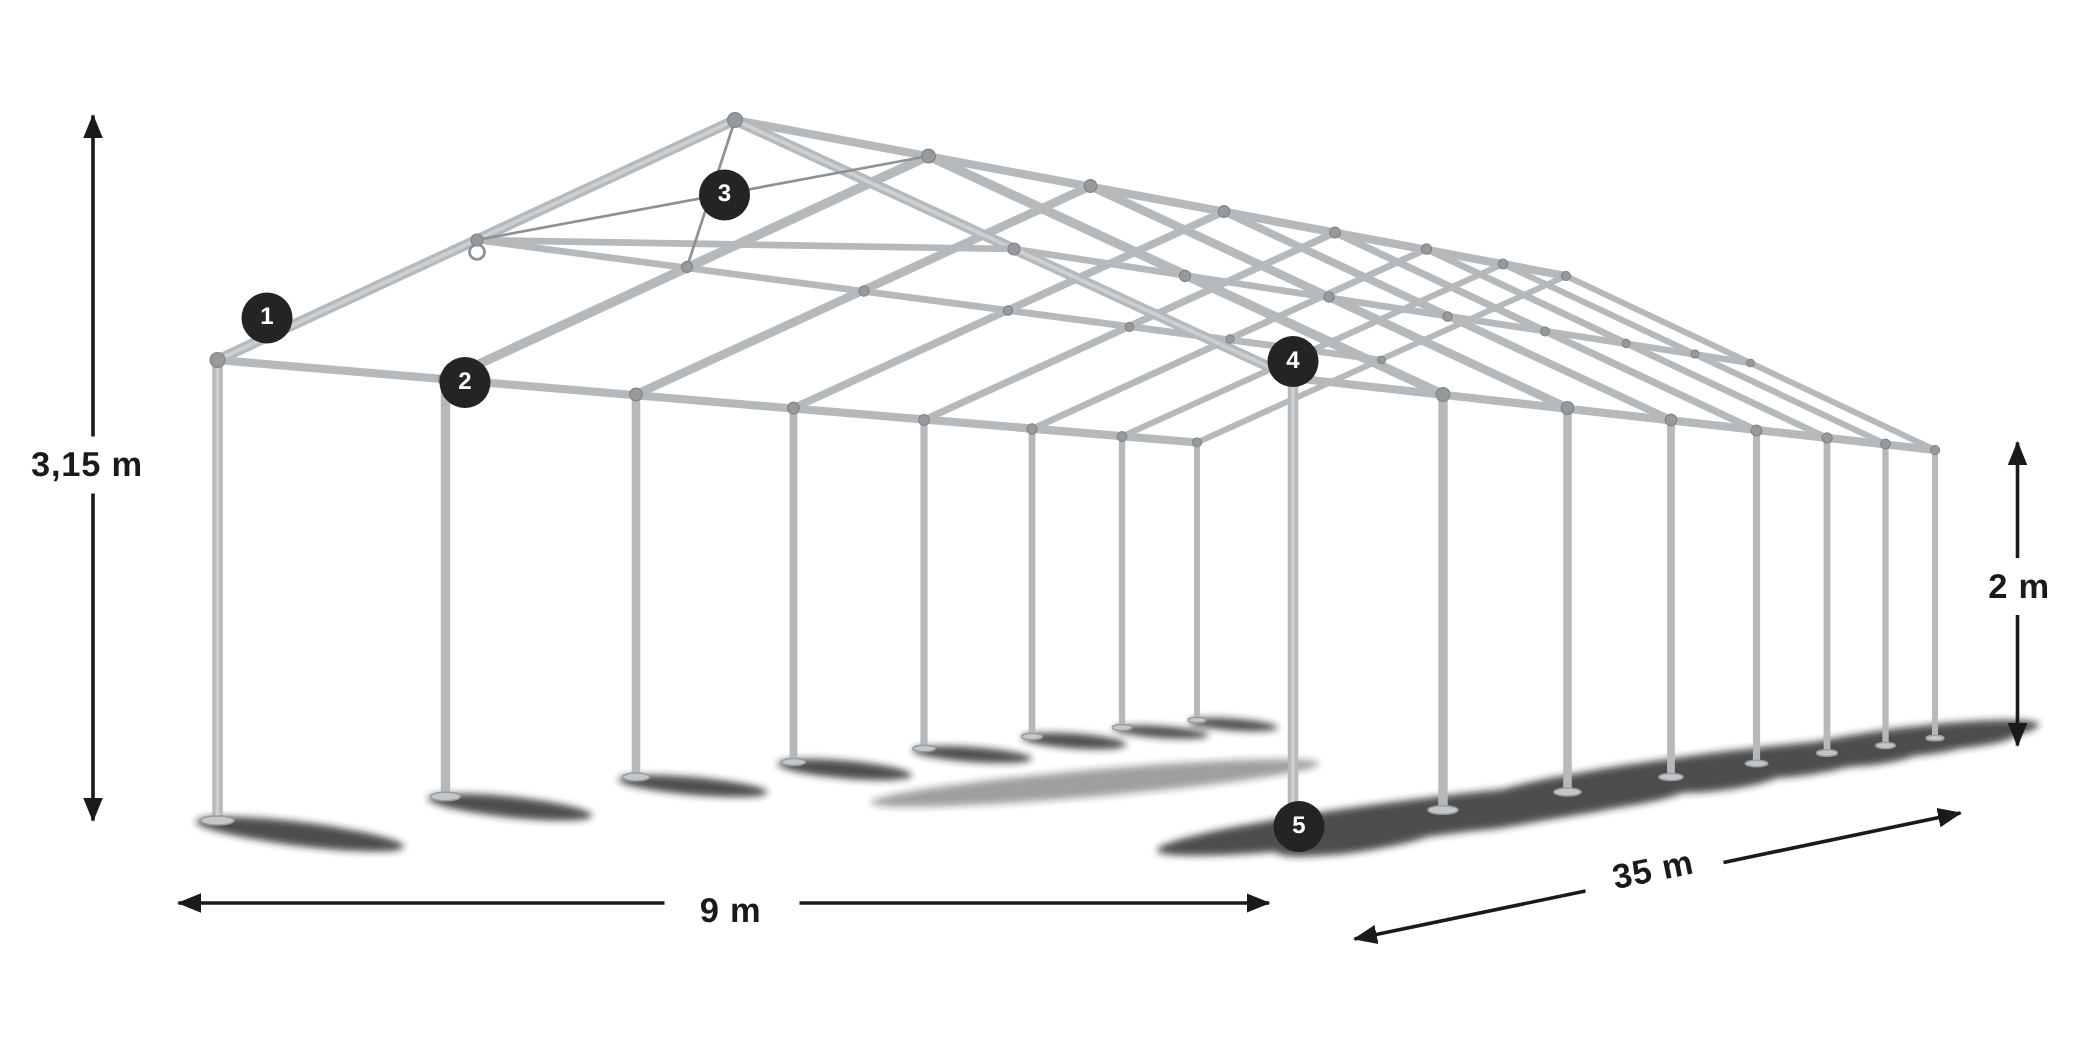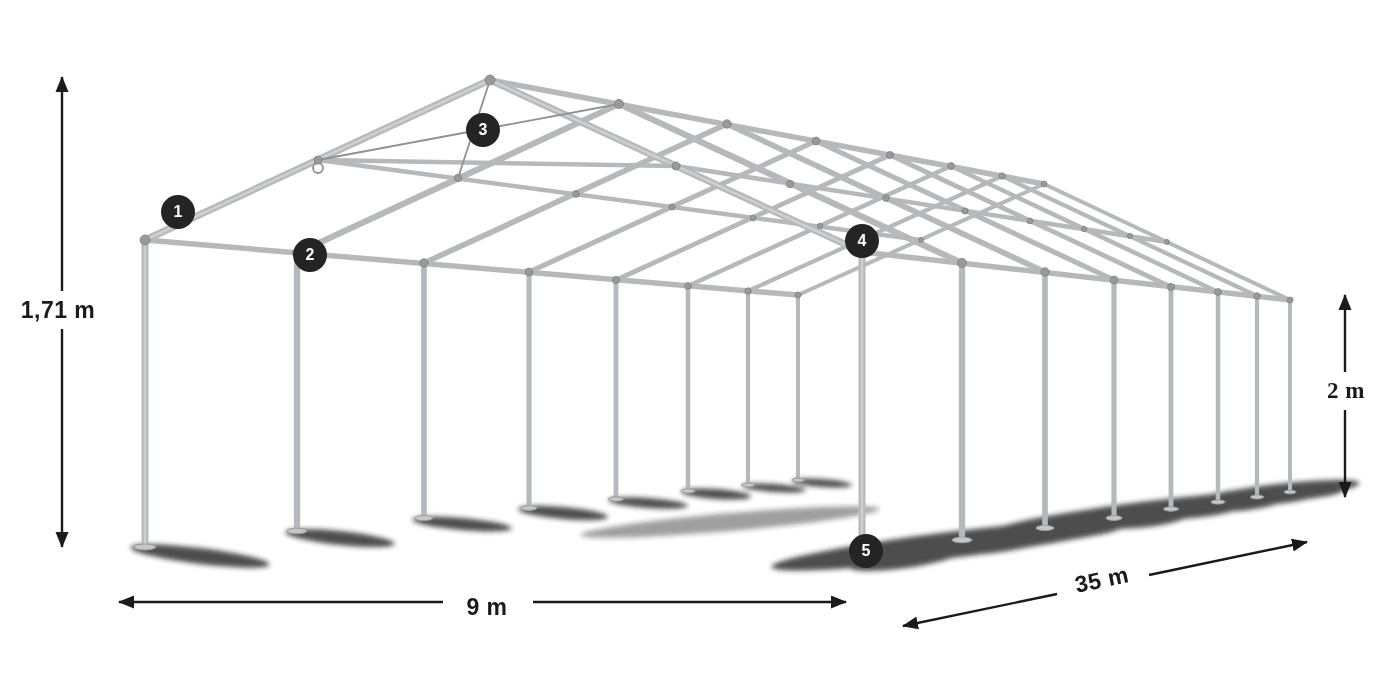--- a/index.html
+++ b/index.html
@@ -203,22 +203,22 @@
         <line x1="119" y1="602" x2="443" y2="602" marker-start="url(#ah)"></line>
         <line x1="533" y1="602" x2="846" y2="602" marker-end="url(#ah)"></line>
       </g>
       <g>
         <line x1="903" y1="626" x2="1057" y2="594" marker-start="url(#ah)"></line>
         <line x1="1149" y1="575" x2="1307" y2="542" marker-end="url(#ah)"></line>
       </g>
     </g>
   </svg>
 
-  <div class="dim-label" style="left:58px; top:310px;">1,71 m</div>
-  <div class="dim-label" style="left:1346px; top:391px;font-family:Liberation Serif, serif;">2 m</div>
+  <div class="dim-label" style="left:58px; top:310px;">3,15 m</div>
+  <div class="dim-label" style="left:1346px; top:391px;">2 m</div>
   <div class="dim-label" style="left:487px; top:607px;">9 m</div>
   <div class="dim-label rotated" style="left:1102px; top:580px;">35 m</div>
 
   <div class="marker" style="left:178px; top:212px;">
     <span>1</span>
   </div>
   <div class="marker" style="left:310px; top:255px;">
     <span>2</span>
   </div>
   <div class="marker" style="left:483px; top:130px;">

